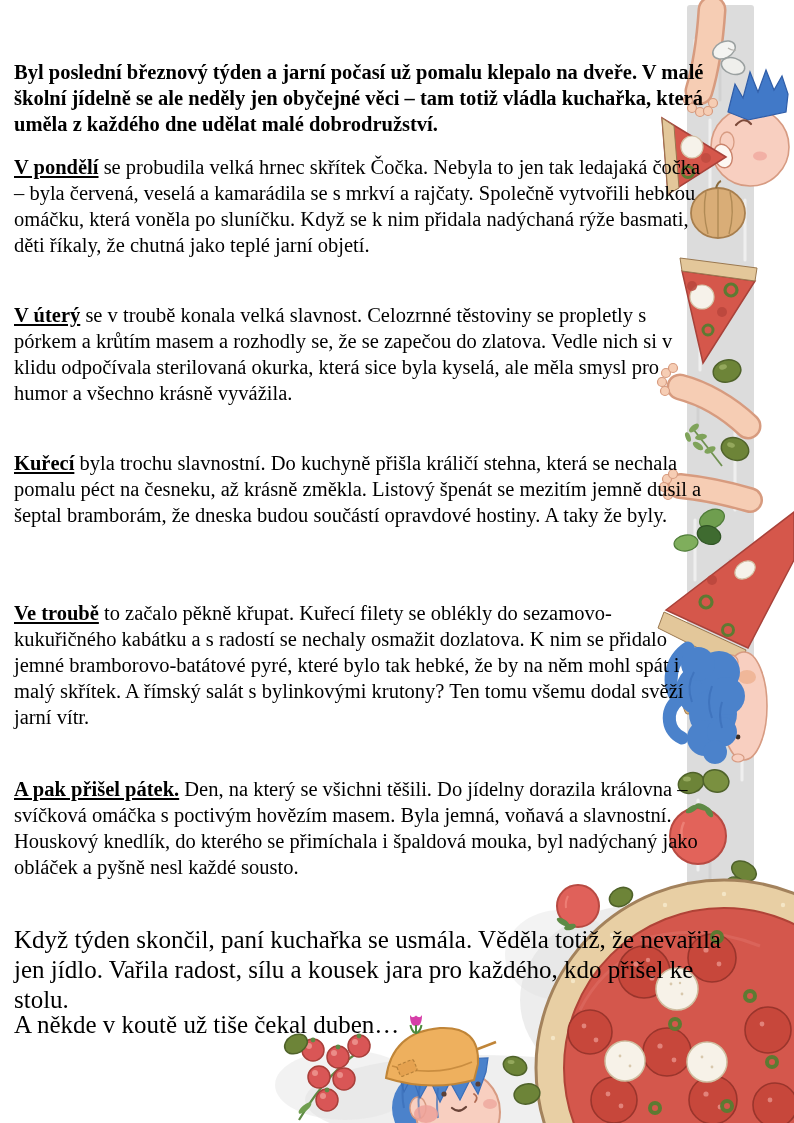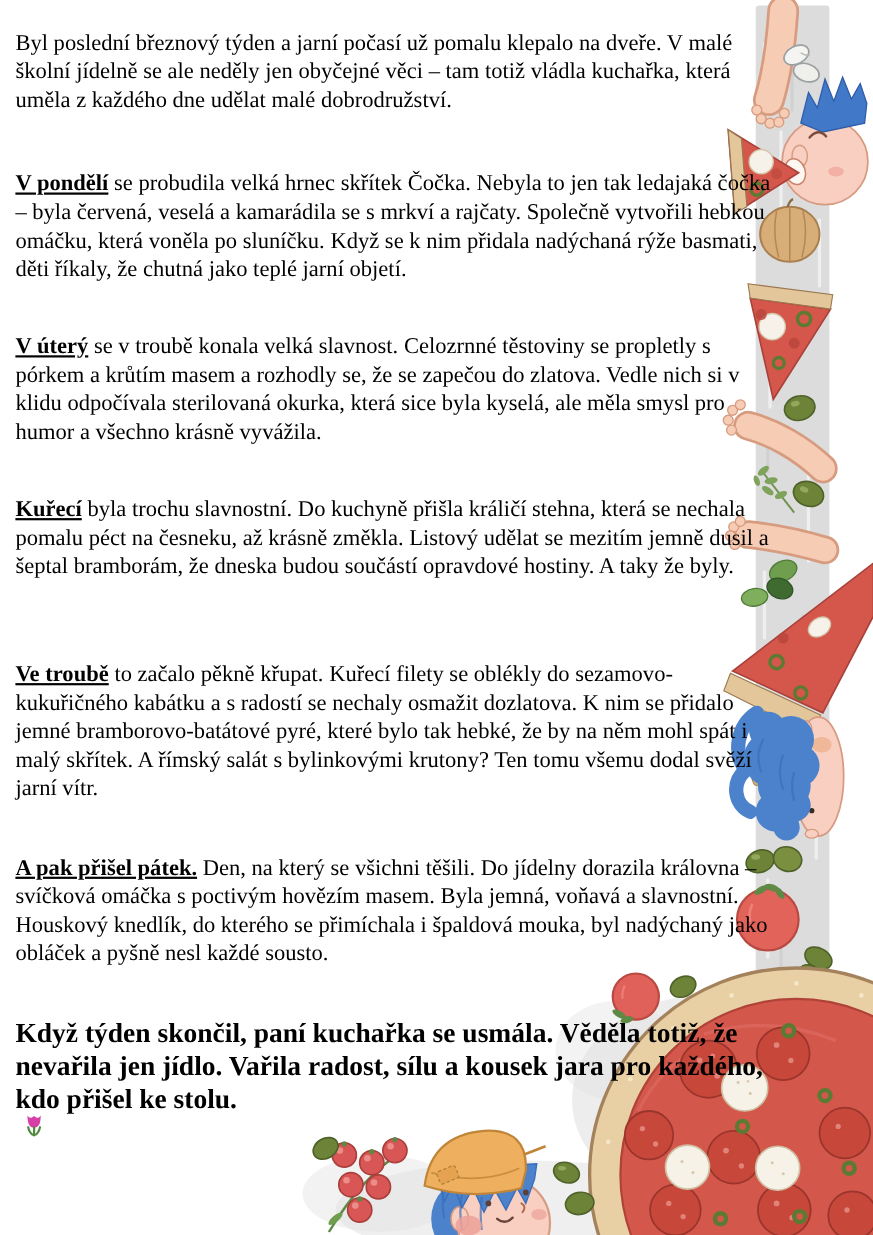--- a/index.html
+++ b/index.html
@@ -6,22 +6,22 @@
   .page{
     position:relative;width:794px;height:1123px;background:#ffffff;
     overflow:hidden;font-family:"Liberation Serif","DejaVu Serif",serif;color:#000;
   }
   .decor{position:absolute;left:0;top:0;pointer-events:none;}
   .para{
     position:absolute;left:14px;margin:0;font-size:20.5px;line-height:26px;
     text-align:left;letter-spacing:0;
   }
   .para .lead{font-weight:bold;text-decoration:underline;}
-  .para.allbold{font-weight:normal;}
-  .para.big{font-size:25px;line-height:30px;font-weight:bold;}
+  .para.allbold{font-weight:bold;margin-top:33px;}
+  .para.big{font-size:25px;line-height:30px;font-weight:normal;}
   .tulip{display:inline-block;vertical-align:-3px;margin-left:8px;}
 </style>
 </head>
 <body>
 
 <div class="page">
 
   <svg class="decor" width="794" height="1123" viewBox="0 0 794 1123" aria-hidden="true">
 
     <g>
@@ -355,37 +355,37 @@
 
   <p class="para" style="top:154px;width:688px">
     <span class="lead">V pondělí</span><span> se probudila velká hrnec skřítek Čočka. Nebyla to jen tak ledajaká čočka – byla červená, veselá a kamarádila se s mrkví a rajčaty. Společně vytvořili hebkou omáčku, která voněla po sluníčku. Když se k nim přidala nadýchaná rýže basmati, děti říkaly, že chutná jako teplé jarní objetí.</span>
   </p>
 
   <p class="para" style="top:302px;width:688px">
     <span class="lead">V úterý</span><span> se v troubě konala velká slavnost. Celozrnné těstoviny se propletly s pórkem a krůtím masem a rozhodly se, že se zapečou do zlatova. Vedle nich si v klidu odpočívala sterilovaná okurka, která sice byla kyselá, ale měla smysl pro humor a všechno krásně vyvážila.</span>
   </p>
 
   <p class="para" style="top:450px;width:688px">
-    <span class="lead">Kuřecí</span><span> byla trochu slavnostní. Do kuchyně přišla králičí stehna, která se nechala pomalu péct na česneku, až krásně změkla. Listový udělat se mezitím jemně dusil a šeptal bramborám, že dneska budou součástí opravdové hostiny. A taky že byly.</span>
+    <span class="lead">Kuřecí</span><span> byla trochu slavnostní. Do kuchyně přišla králičí stehna, která se nechala pomalu péct na česneku, až krásně změkla. Listový špenát se mezitím jemně dusil a šeptal bramborám, že dneska budou součástí opravdové hostiny. A taky že byly.</span>
   </p>
 
   <p class="para" style="top:600px;width:688px">
     <span class="lead">Ve troubě</span><span> to začalo pěkně křupat. Kuřecí filety se oblékly do sezamovo-kukuřičného kabátku a s radostí se nechaly osmažit dozlatova. K nim se přidalo jemné bramborovo-batátové pyré, které bylo tak hebké, že by na něm mohl spát i malý skřítek. A římský salát s bylinkovými krutony? Ten tomu všemu dodal svěží jarní vítr.</span>
   </p>
 
   <p class="para" style="top:776px;width:692px">
     <span class="lead">A pak přišel pátek.</span><span> Den, na který se všichni těšili. Do jídelny dorazila královna – svíčková omáčka s poctivým hovězím masem. Byla jemná, voňavá a slavnostní. Houskový knedlík, do kterého se přimíchala i špaldová mouka, byl nadýchaný jako obláček a pyšně nesl každé sousto.</span>
   </p>
 
   <p class="para big" style="top:925px;width:708px">
     <span class="lead"></span><span>Když týden skončil, paní kuchařka se usmála. Věděla totiž, že nevařila jen jídlo. Vařila radost, sílu a kousek jara pro každého, kdo přišel ke stolu.</span>
   </p>
 
   <p class="para big" style="top:1010px;width:720px">
-    <span class="lead"></span><svg class="tulip" width="18" height="24" viewBox="0 0 18 24">
+    <span class="lead"></span><span>A někde v koutě už tiše čekal duben…</span><svg class="tulip" width="18" height="24" viewBox="0 0 18 24">
         <path d="M3,3 C3,11 5,14 9,14 C13,14 15,11 15,3 C13,6 11.5,5.5 9,3.5 C6.5,5.5 5,6 3,3 Z" fill="#d63ea8"></path>
         <rect x="8" y="13" width="2" height="9" fill="#4e8a3d"></rect>
         <path d="M8,21 C5,19 4,16 3.5,13" stroke="#4e8a3d" stroke-width="2" fill="none"></path>
         <path d="M10,21 C13,19 14,16 14.5,13" stroke="#4e8a3d" stroke-width="2" fill="none"></path>
       </svg>
   </p>
 
 </div>
 
 </body></html>

